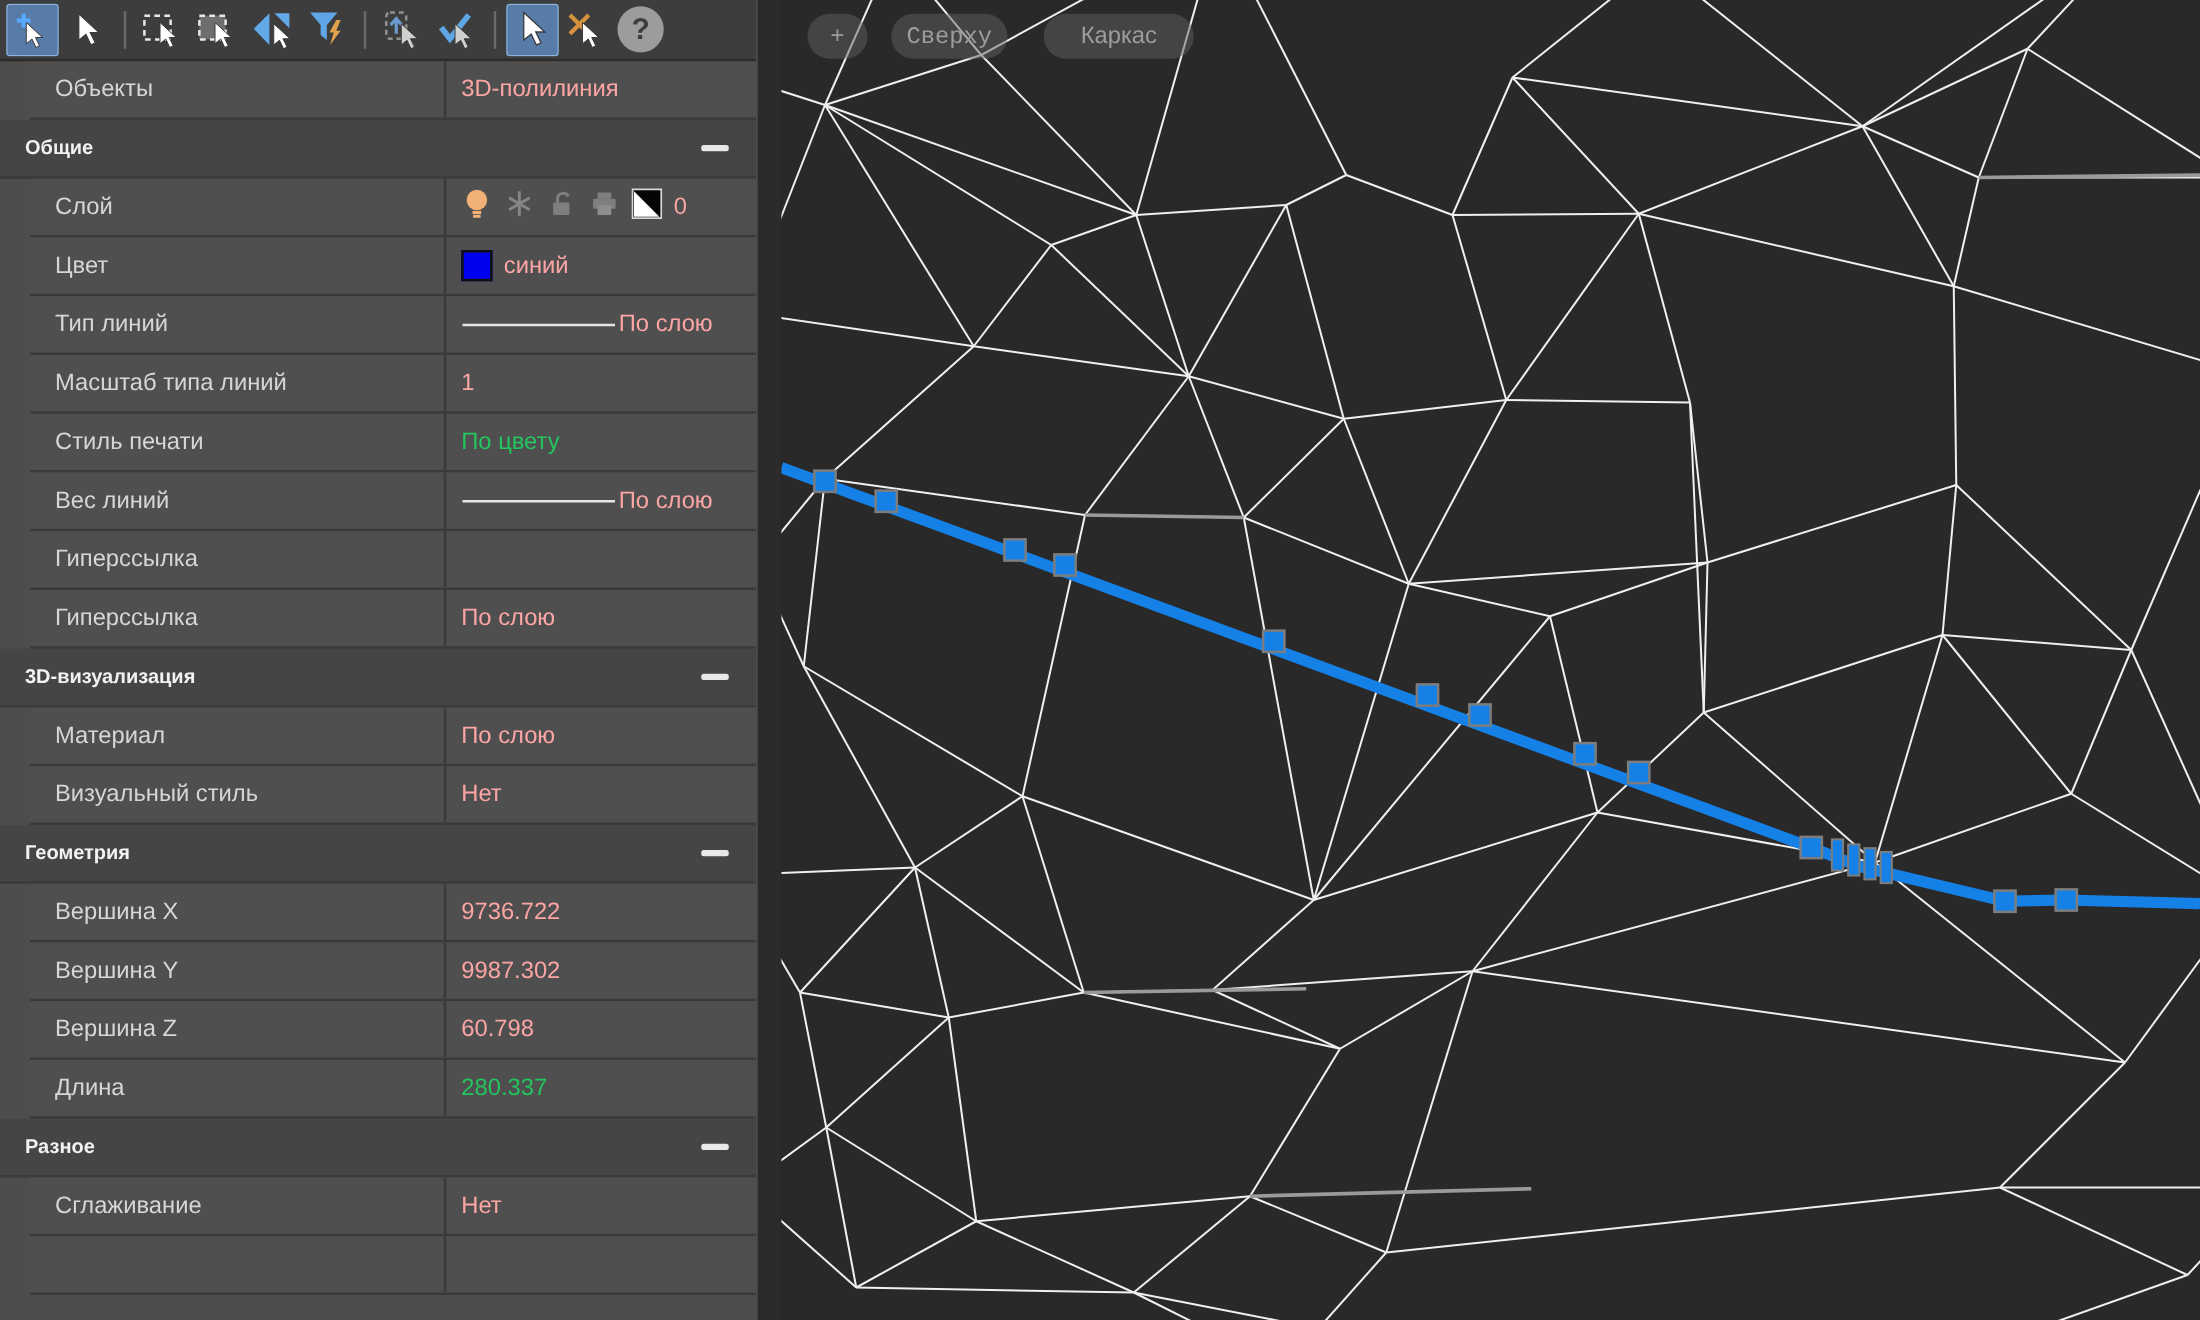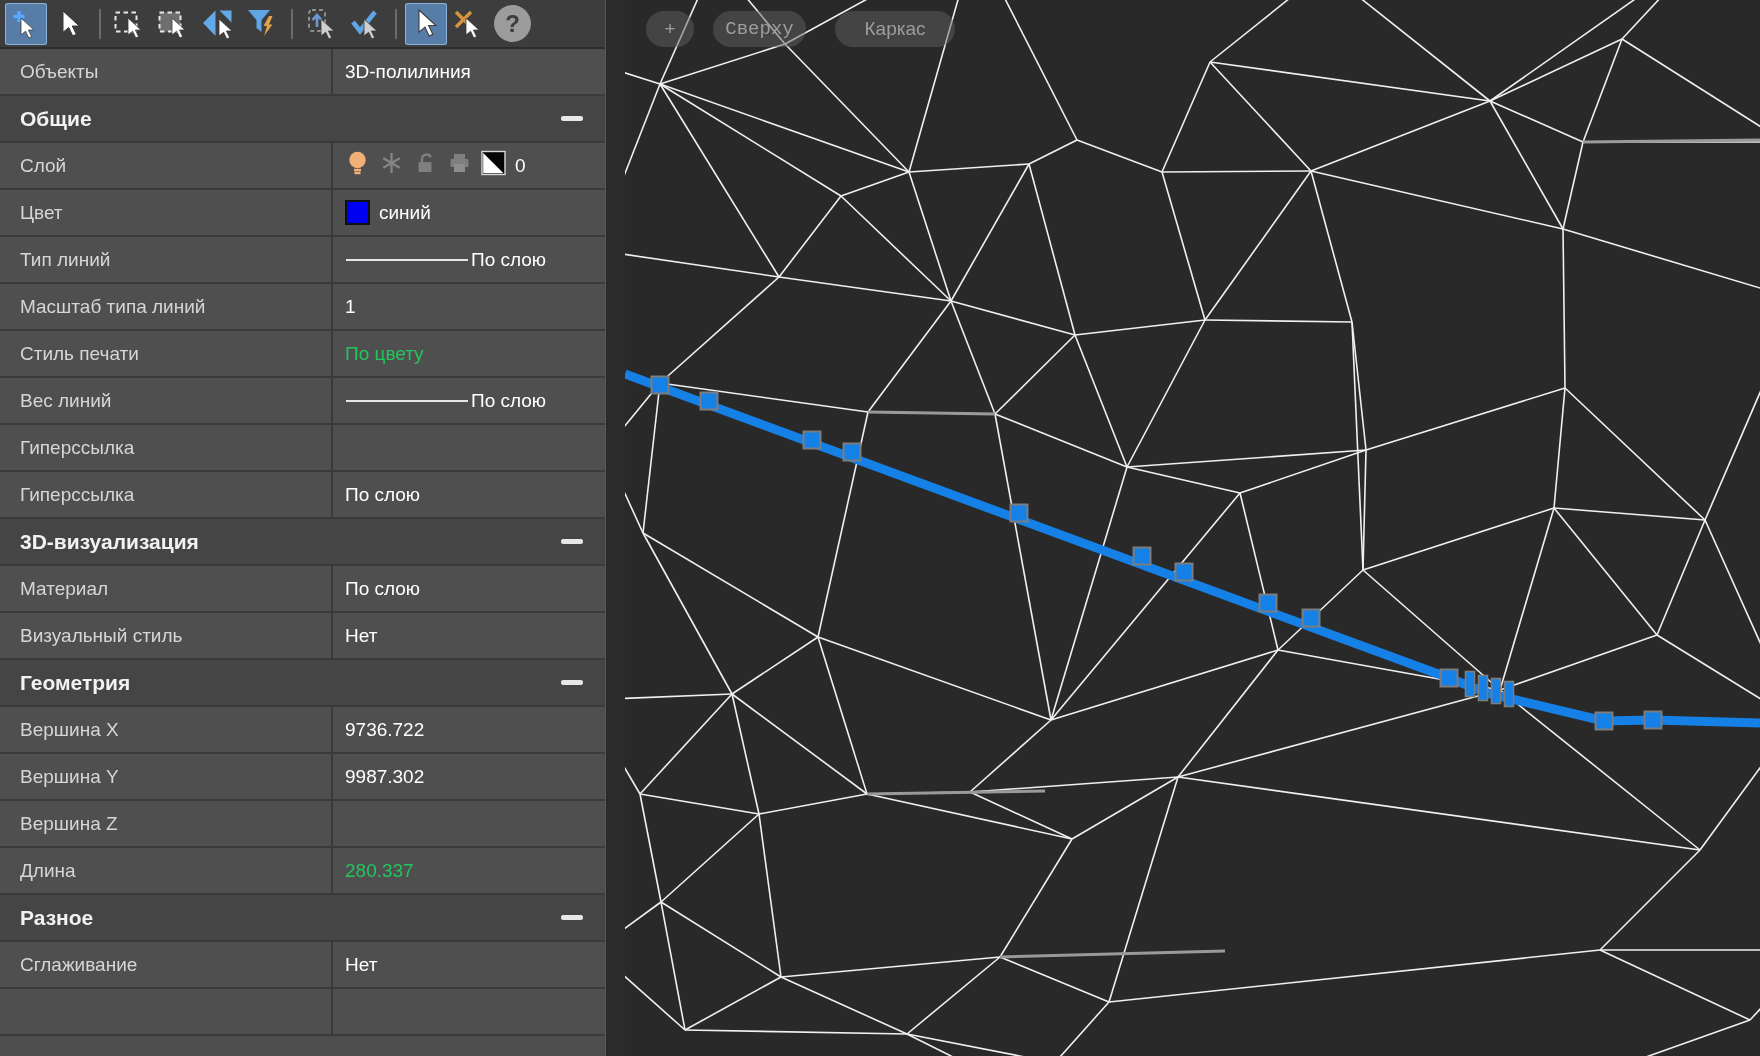--- a/index.html
+++ b/index.html
@@ -14,29 +14,29 @@
   .tbtn { width:42px; height:42px; margin:0 1px; border-radius:3px;
           display:flex; align-items:center; justify-content:center; }
   .tbtn svg { display:block; }
   .tbtn.active { background:#587ca8; box-shadow:inset 0 0 0 1px #8fb2d8; }
   .tb-div { width:2px; height:30px; background:#6a6a6a; margin:0 7px; flex:none; }
   .tbtn-help { width:37px; height:37px; margin:0 2px; border-radius:50%; background:#9c9c9c;
                color:#3d3d3d; font-weight:bold; font-size:24px; display:flex;
                align-items:center; justify-content:center; }
 
   .props { flex:1; overflow:hidden; display:flex; flex-direction:column; }
-  .prow { height:47px; flex:none; display:flex; background:#4f4f4f; border-bottom:2px solid #3a3a3a; }
+  .prow { height:47px; flex:none; display:flex; background:#4f4f4f; border-bottom:2px solid #3a3a3a;margin-left:24px; }
   .prow .lbl { width:333px; flex:none; display:flex; align-items:center; padding-left:20px;
                color:#d6d6d6; font-size:19px; border-right:2px solid #3a3a3a; white-space:nowrap; }
-  .prow .val { flex:1; display:flex; align-items:center; padding-left:12px; color:#ffffff;
+  .prow .val { flex:1; display:flex; align-items:center; padding-left:12px; color:#fca5a5;
                font-size:19px; gap:9px; white-space:nowrap; overflow:hidden; }
   .prow .val.disabled { color:#22c55e; }
   .phead { height:47px; flex:none; display:flex; align-items:center; justify-content:space-between;
            background:#454545; border-bottom:2px solid #3a3a3a; padding:0 22px 0 20px; }
-  .phead .ttl { color:#f2f2f2; font-size:21px; font-weight:bold; }
+  .phead .ttl { color:#f2f2f2; font-size:16px; font-weight:bold; }
   .phead .minus { width:22px; height:5px; background:#e8e8e8; border-radius:2px; }
   .swatch { width:25px; height:25px; flex:none; }
   .lt-line { flex:none; }
 
   
   .splitter { width:20px; flex:none; background:#2b2b2b; border-left:1px solid #585858; }
 
   
   .viewport { position:relative; flex:1; background:#292929; overflow:hidden; }
   .viewport svg.scene { position:absolute; left:0; top:0; }
@@ -230,20 +230,21 @@
         <div class="prow">
           <div class="lbl">Вершина X</div>
           <div class="val">9736.722</div>
         </div>
         <div class="prow">
           <div class="lbl">Вершина Y</div>
           <div class="val">9987.302</div>
         </div>
         <div class="prow">
           <div class="lbl">Вершина Z</div>
+          <div class="val">60.798</div>
         </div>
         <div class="prow">
           <div class="lbl">Длина</div>
           <div class="val disabled">280.337</div>
         </div>
         <div class="phead">
           <span class="ttl">Разное</span>
           <div class="minus"></div>
         </div>
         <div class="prow">

